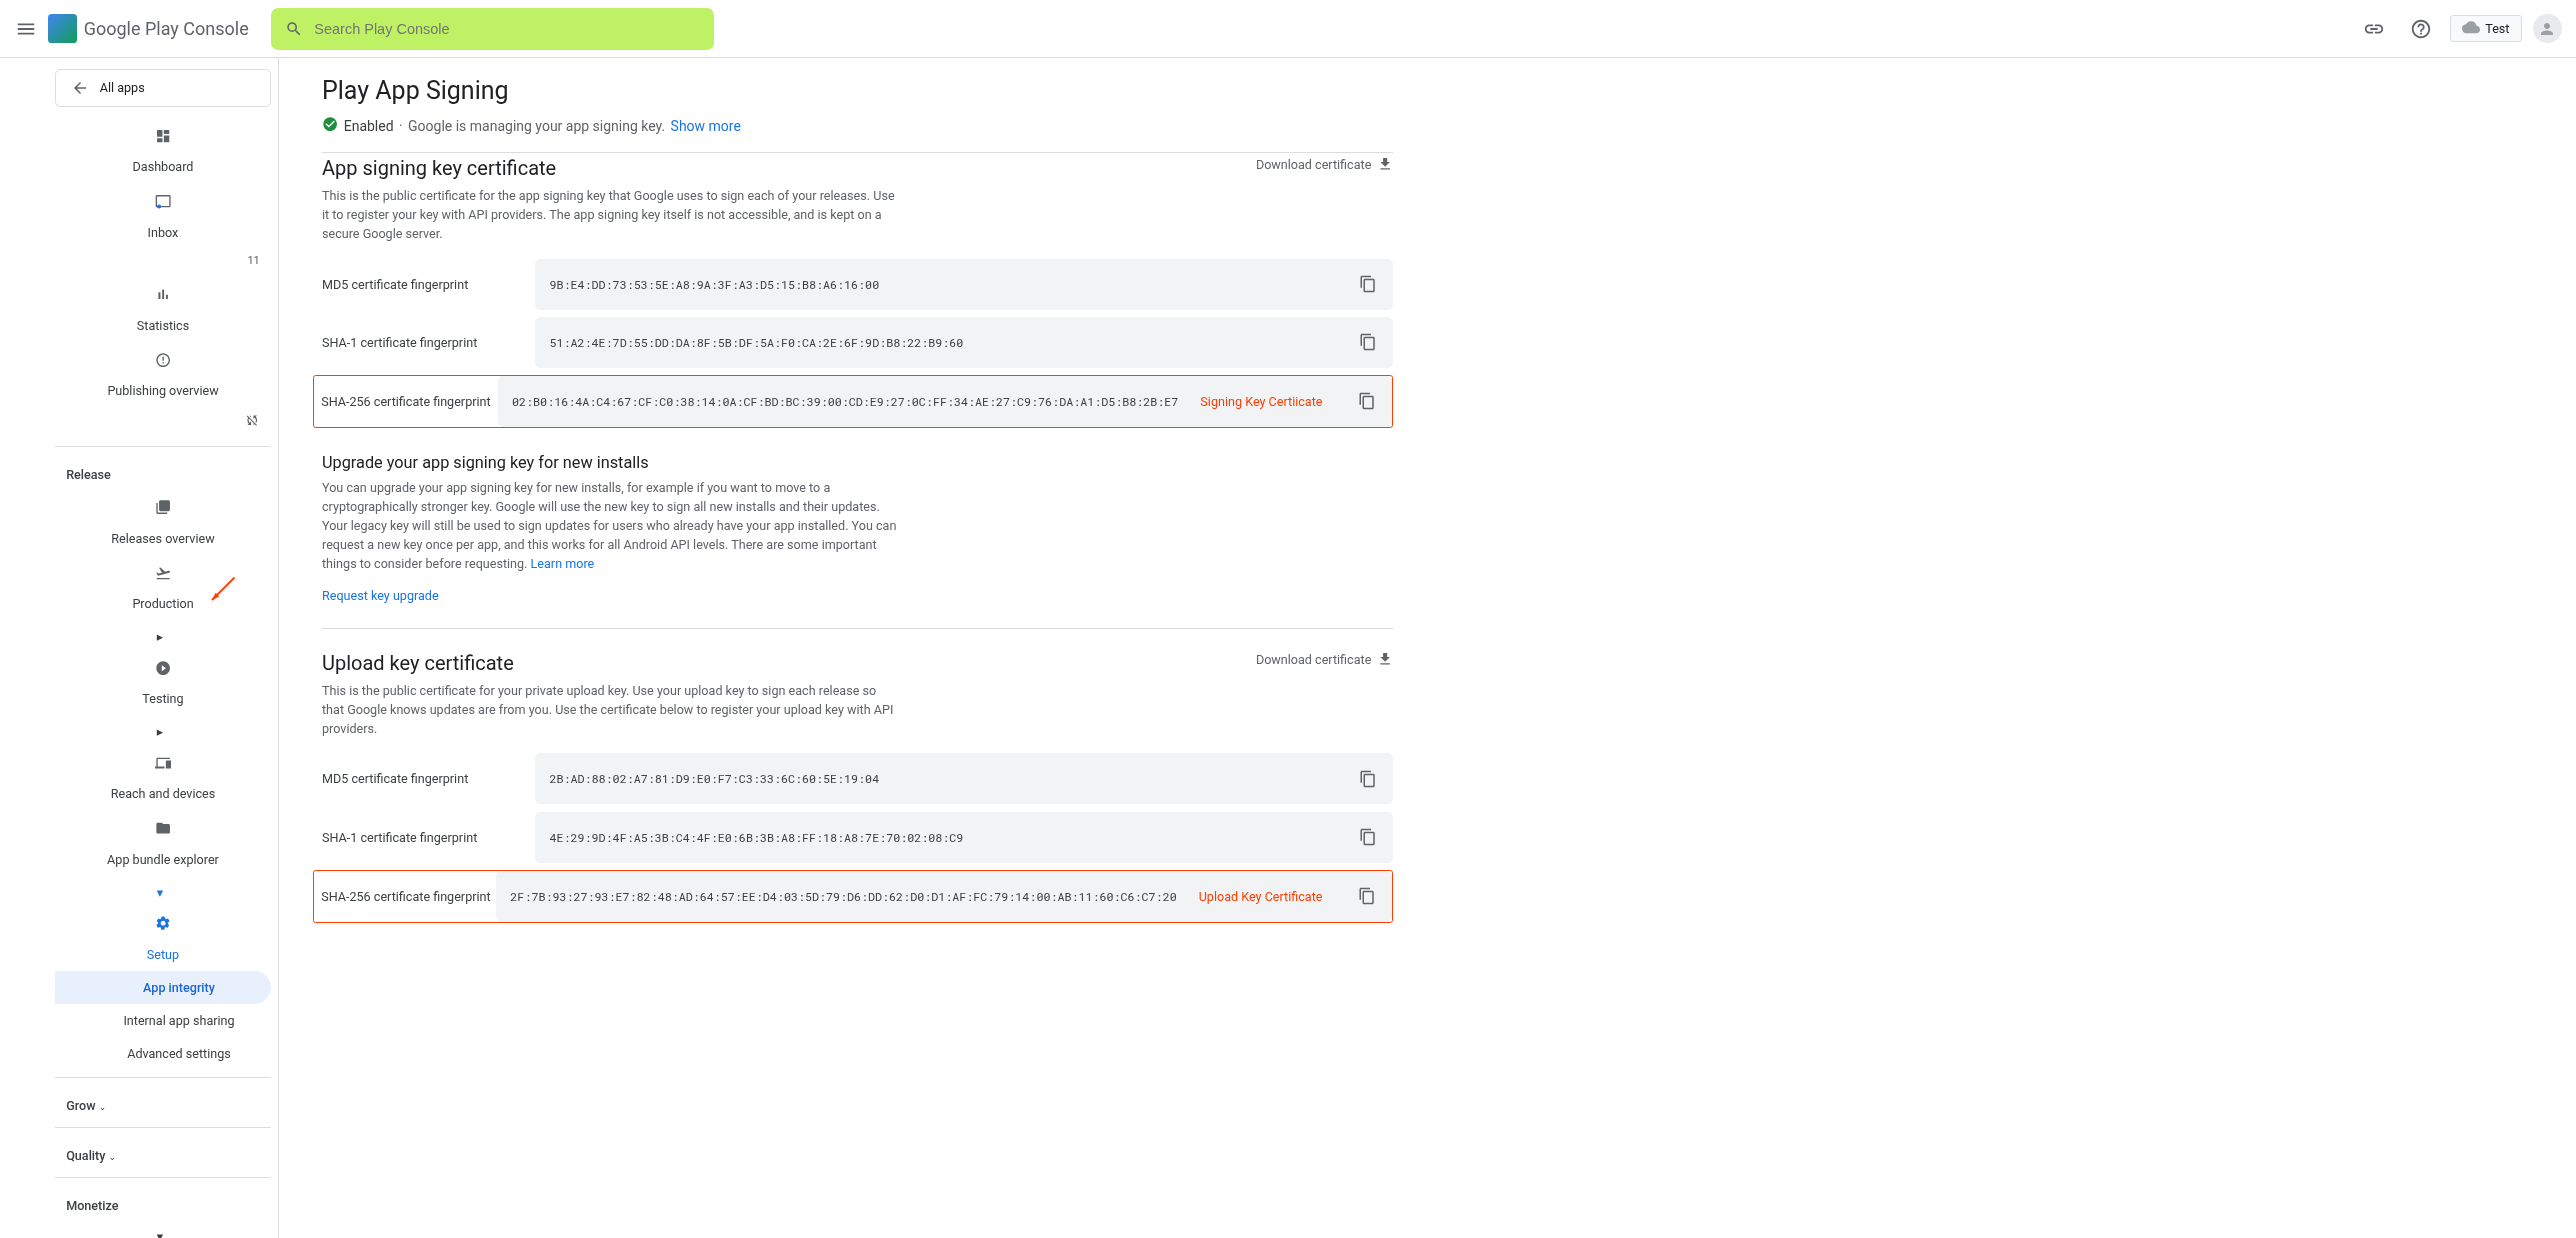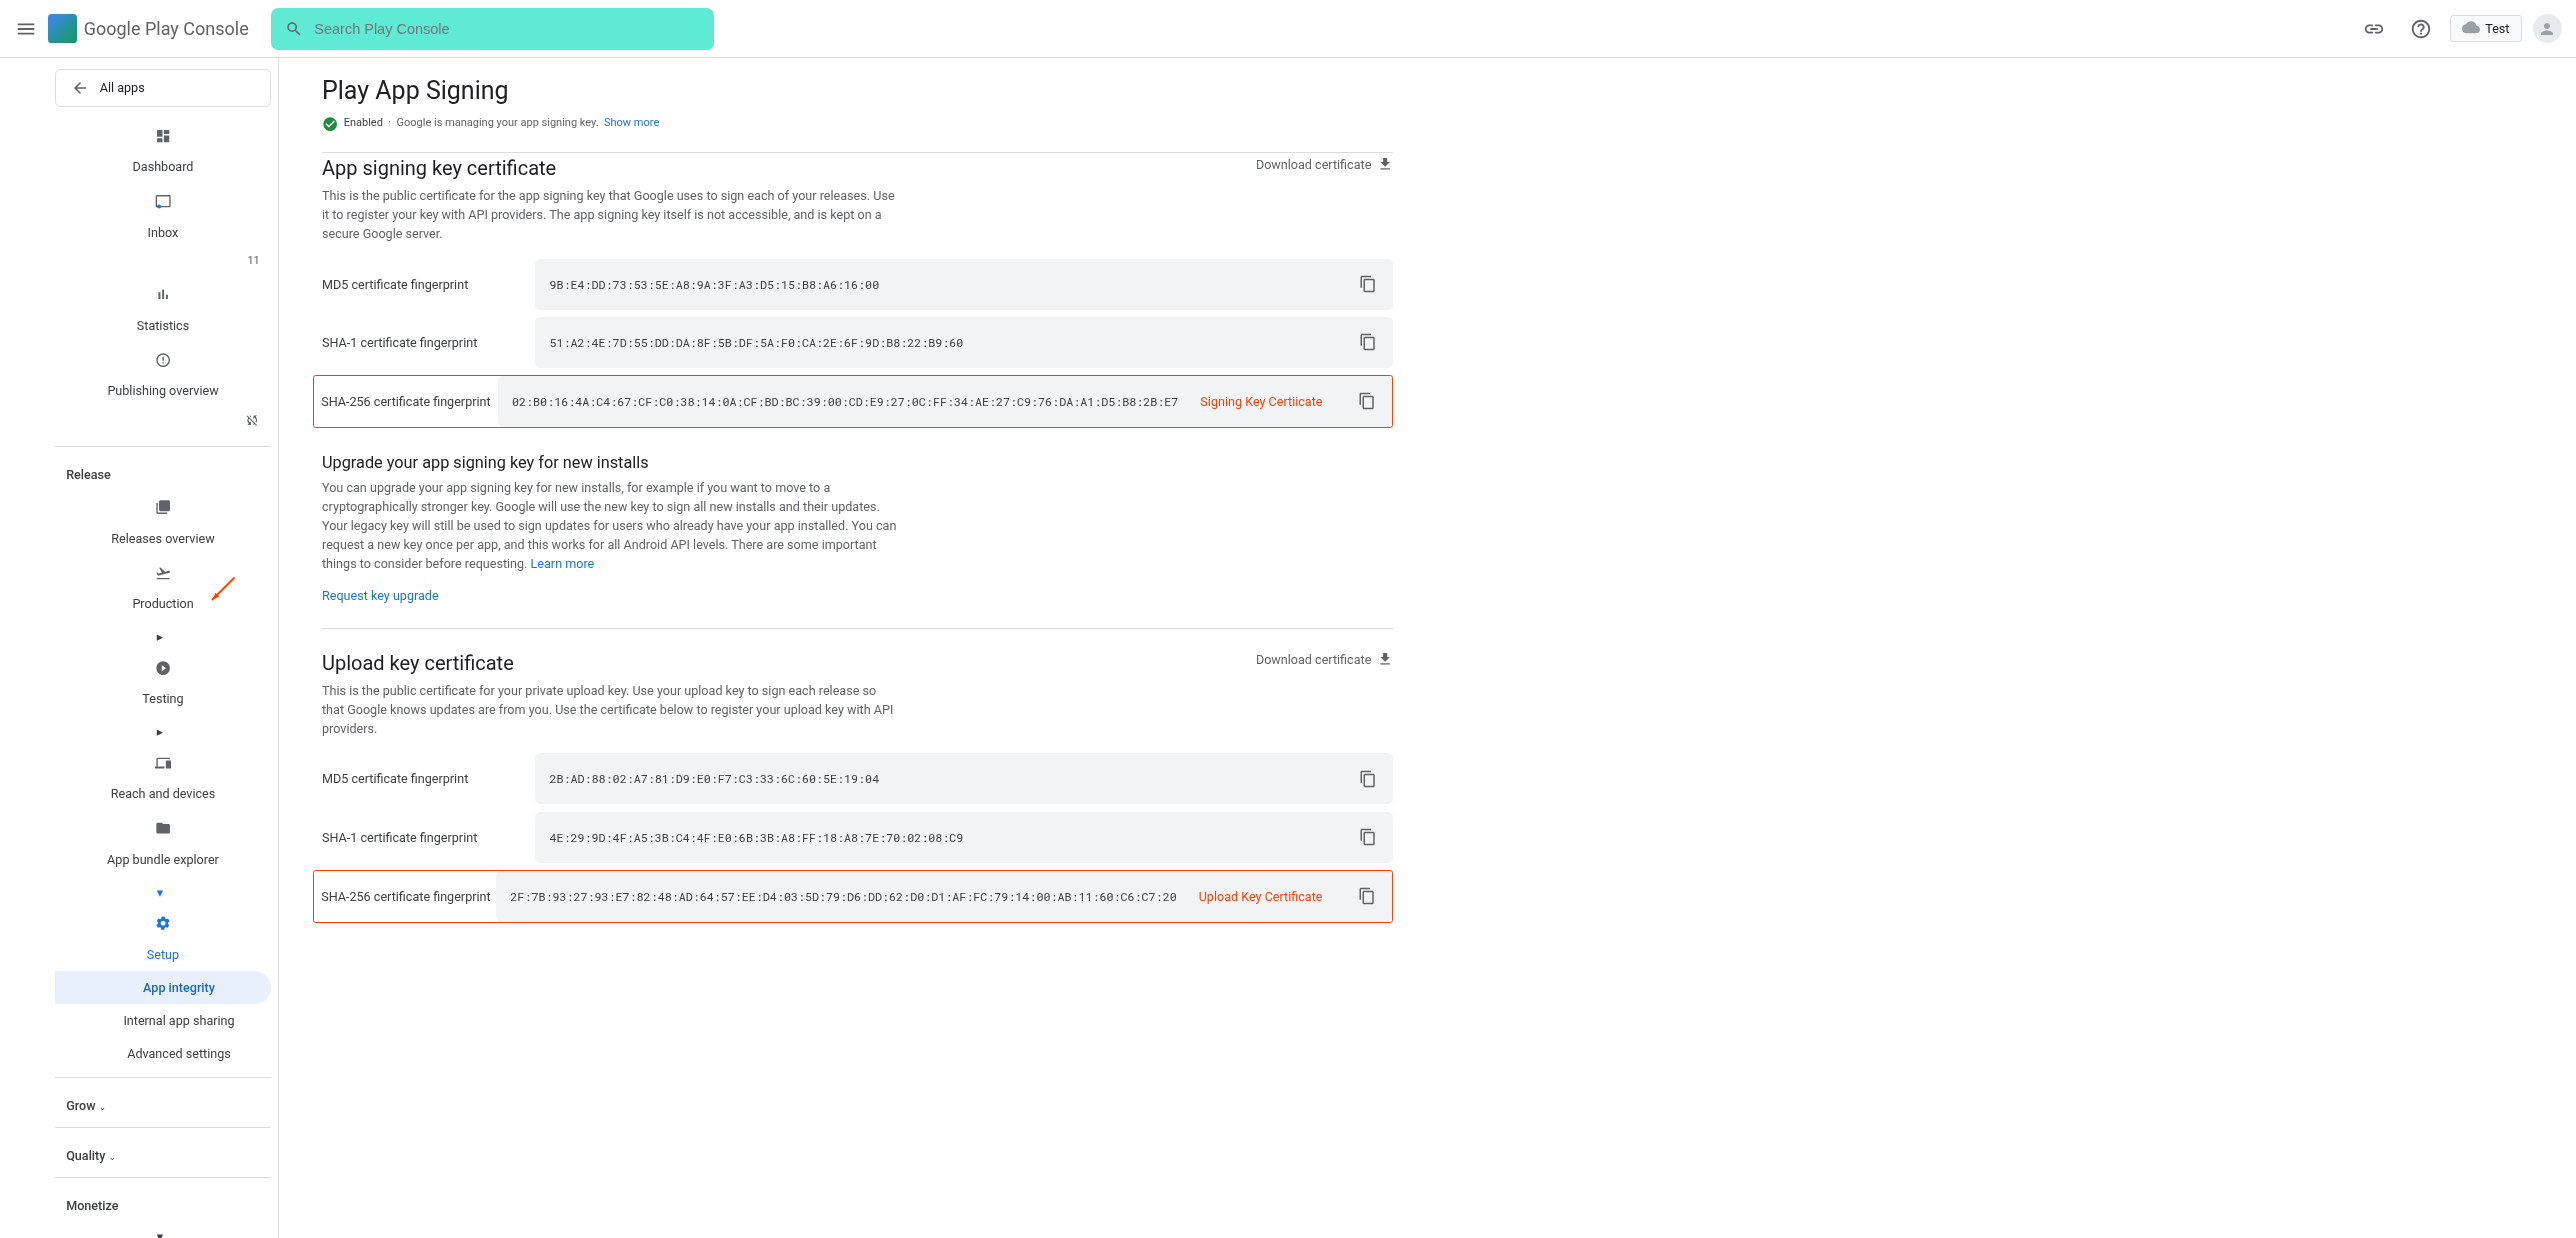--- a/index.html
+++ b/index.html
@@ -3,21 +3,21 @@
   <meta charset="utf-8">
   <style>
     * { box-sizing: border-box; margin: 0; padding: 0; }
     body { font-family: 'Google Sans', Roboto, Arial, sans-serif; font-size: 12.6px; color: #202124; background: #fff; }
     
     .header { display: flex; align-items: center; height: 58px; padding: 0 14.5px; border-bottom: 0.9px solid #dadce0; }
     .menu-icon { width: 22px; height: 22px; margin-right: 11px; cursor: pointer; }
     .logo { display: flex; align-items: center; margin-right: 22px; }
     .logo-icon { width: 29px; height: 29px; margin-right: 7.2px; background: linear-gradient(135deg, #4285f4, #0f9d58); border-radius: 3.6px; }
     .logo-text { font-size: 18px; color: #5f6368; }
-    .search-box { flex: 0 0 443px; display: flex; align-items: center; background: #5eead4; border-radius: 7.2px; height: 42px; padding: 0 14.5px; }
+    .search-box { flex: 0 0 443px; display: flex; align-items: center; background: #bef264; border-radius: 7.2px; height: 42px; padding: 0 14.5px; }
     .search-box svg { margin-right: 11px; }
     .search-input { background: transparent; border: none; outline: none; font-size: 14.5px; color: #5f6368; flex: 1; }
     .header-spacer { flex: 1; }
     .header-right { display: flex; align-items: center; gap: 11px; }
     .header-icon-btn { width: 36px; height: 36px; display: flex; align-items: center; justify-content: center; border-radius: 50%; cursor: pointer; }
     .cloud-btn { display: flex; gap: 5.4px; border: 0.9px solid #dadce0; border-radius: 3px; padding: 5.4px 11px; cursor: pointer; background: #f8f9fa; }
     .avatar { width: 29px; height: 29px; border-radius: 50%; background: #e8eaed; display: flex; align-items: center; justify-content: center; }
     
     .container { display: flex; }
     .sidebar { width: 231px; border-right: 0.9px solid #dadce0; padding: 7.2px 7.2px; }
@@ -27,21 +27,21 @@
     .sidebar-item.active { background: #e8f0fe; color: #1967d2; font-weight: 500; }
     .sidebar-item .badge { margin-left: auto; font-size: 11px; color: #5f6368; }
     .sidebar-item .ext-icon { margin-left: auto; }
     .sidebar-section { font-size: 12.6px; font-weight: 500; color: #3c4043; padding: 12.6px 11px 7.2px; }
     .sidebar-divider { border-top: 0.9px solid #dadce0; margin: 7.2px 0; }
     .icon-box { width: 18px; height: 18px; flex-shrink: 0; display: inline-flex; align-items: center; justify-content: center; }
     .sidebar-item .caret { width: 9px; margin-left: -3.6px; }
     
     .main { flex: 1; padding: 0 43px 36px; max-width: 1157px; }
     .page-title { font-size: 25px; font-weight: 400; margin: 18px 0 11px; }
-    .status-row { display: flex; align-items: flex-start; gap: 5.4px; padding-bottom: 16.3px; border-bottom: 0.9px solid #dadce0; font-size: 11px; color: #3c4043; }
+    .status-row { display: flex; align-items: center; gap: 5.4px; padding-bottom: 16.3px; border-bottom: 0.9px solid #dadce0; font-size: 14px; color: #3c4043; }
     .status-icon { color: #1e8e3e; }
     .link { color: #1a73e8; cursor: pointer; }
     
     .section { margin-top: 3.6px; }
     .section-header { display: flex; align-items: flex-start; justify-content: space-between; margin-top: 3.6px; }
     .section-title { font-size: 20px; font-weight: 400; color: #202124; }
     .section-desc { font-size: 12.6px; color: #5f6368; margin: 7.2px 0 14.5px; max-width: 578px; line-height: 1.5; }
     .download-link { display: flex; align-items: center; gap: 5.4px; color: #5f6368; font-size: 12.6px; cursor: pointer; }
     
     .fingerprint-row { display: flex; align-items: center; margin-bottom: 7.2px; }

